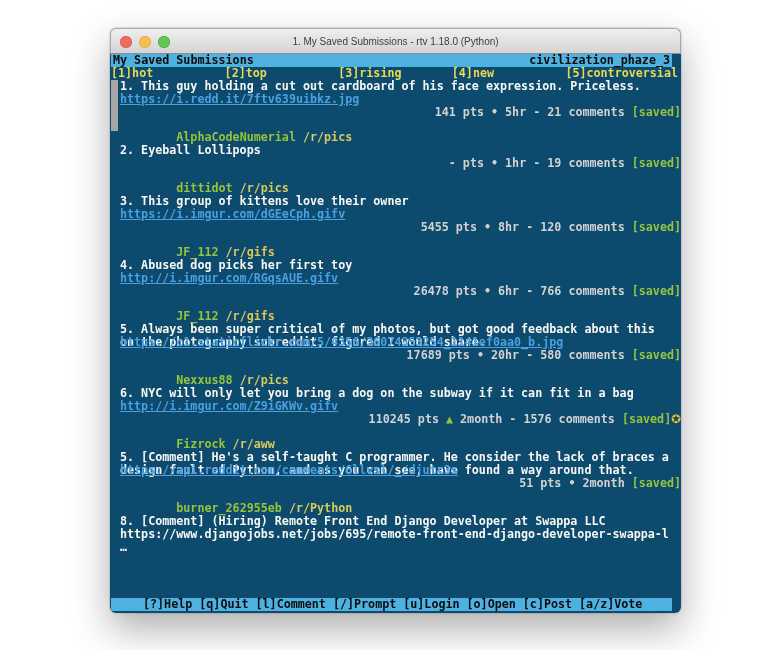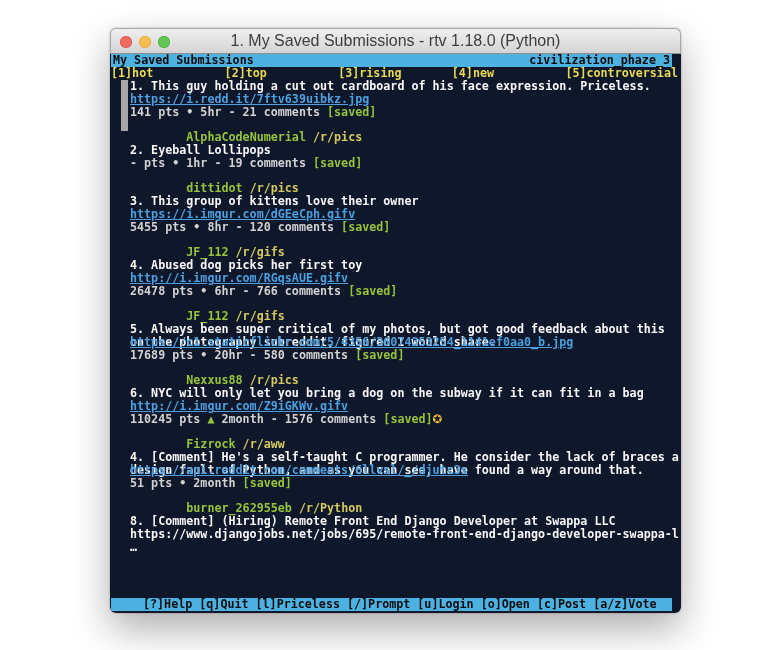--- a/index.html
+++ b/index.html
@@ -10,57 +10,57 @@
     position:absolute; left:110px; top:28px; width:571px; height:585px;
     border-radius:6px;
     box-shadow:0 16px 38px rgba(0,0,0,.32), 0 0 2px rgba(0,0,0,.35);
   }
   .titlebar {
     height:26px; border-radius:6px 6px 0 0;
     background:linear-gradient(#efefef,#d4d4d4);
     border:1px solid #a9a9a9; border-bottom-color:#8f8f8f;
     position:relative; display:flex; align-items:center; justify-content:center;
   }
-  .win-title { font-family:"Liberation Sans", sans-serif; font-size:16px; color:#3d3d3d; }
+  .win-title { font-family:"Liberation Sans", sans-serif; font-size:10px; color:#3d3d3d; }
   .traffic { position:absolute; left:9px; top:7px; display:flex; gap:7px; }
   .light { width:12px; height:12px; border-radius:50%; }
   .light-red    { background:#ed6b5f; box-shadow:inset 0 0 0 .5px #d2544a; }
   .light-yellow { background:#f5be4e; box-shadow:inset 0 0 0 .5px #d9a03c; }
   .light-green  { background:#62c554; box-shadow:inset 0 0 0 .5px #4aa73e; }
 
   .terminal {
-    height:559px; background:#0f172a; border-radius:0 0 6px 6px;
+    height:559px; background:#0c4a6e; border-radius:0 0 6px 6px;
     padding:0 0 2px 1px; overflow:hidden;
     display:flex; flex-direction:column;
     font-size:11.7px; font-weight:bold; line-height:12.8px;
   }
   .bar {
     flex:none; width:561px; height:13px; line-height:13px;
     background:#4db2e2; color:#0b0b0b; padding:0 2px;
     display:flex; white-space:pre;
   }
   .bar-header { justify-content:space-between; }
   .bar-footer { justify-content:flex-start;padding-left:32px; }
   .bar-footer .f-item { margin-right:7px; }
 
   .tab-bar { flex:none; width:568px; height:13px; display:flex; color:#e8da52; white-space:pre;justify-content:space-between; }
   .tab { width:20%; overflow:visible; }
 
   .subs { flex:1 1 auto; overflow:hidden; }
-  .submission { display:flex; margin-bottom:12.8px;padding-left:10px; }
+  .submission { display:flex; margin-bottom:12.8px; }
   .submission:last-child { margin-bottom:0; }
   .gutter { flex:none; width:9px; }
   .cursor { display:none; width:7px; height:100%; background:#a6a6a6; }
   .submission.selected .cursor { display:block; }
   .lines { flex:1 1 auto; min-width:0; }
   .lines > div, .s-title > div { height:12.8px; white-space:pre; }
 
   .s-title { color:#f8f8f8; }
   .s-url   { color:#4aa0e0; text-decoration:underline; }
-  .s-stats { color:#d2d2d2; }
+  .s-stats { color:#d2d2d2;text-align:right; }
   .seg-fg    { color:#d2d2d2; }
   .seg-green { color:#96c43a; }
   .seg-gold  { color:#e9bd32; font-family:"DejaVu Sans","DejaVu Sans Mono",sans-serif; }
   .author    { color:#96c43a; }
   .subreddit { color:#d6c95e; }
 </style>
 </head>
 <body>
 
 <div class="window">
@@ -163,35 +163,35 @@
         <span class="author">Fizrock</span><span> </span><span class="subreddit">/r/aww</span>
       </div>
     </div>
   </div>
 
   <div class="submission">
     <div class="gutter">
       
     </div>
     <div class="lines">
-      <div class="s-title"><div>4. [Comment] He's a self-taught C programmer. He consider the lack of braces a</div><div>design fault of Python, and as you can see, have found a way around that.</div></div>
+      <div class="s-title"><div>5. [Comment] He's a self-taught C programmer. He consider the lack of braces a</div><div>design fault of Python, and as you can see, have found a way around that.</div></div>
       <div class="s-url">https://api.reddit.com/comments/6llvsl/_/djutc3s</div>
       <div class="s-stats"><span class="seg-fg">51 pts • 2month </span><span class="seg-green">[saved]</span></div>
       <div class="s-author-line">
         <span class="author">burner_262955eb</span><span> </span><span class="subreddit">/r/Python</span>
       </div>
     </div>
   </div>
 
   <div class="submission">
     <div class="gutter">
       
     </div>
     <div class="lines">
       <div class="s-title"><div>8. [Comment] (Hiring) Remote Front End Django Developer at Swappa LLC</div><div>https://www.djangojobs.net/jobs/695/remote-front-end-django-developer-swappa-l</div><div>…</div></div>
 
     </div>
   </div>
 </div>
 
-    <div class="bar bar-footer"><span class="f-item">[?]Help</span><span class="f-item">[q]Quit</span><span class="f-item">[l]Priceless</span><span class="f-item">[/]Prompt</span><span class="f-item">[u]Login</span><span class="f-item">[o]Open</span><span class="f-item">[c]Post</span><span class="f-item">[a/z]Vote</span></div>
+    <div class="bar bar-footer"><span class="f-item">[?]Help</span><span class="f-item">[q]Quit</span><span class="f-item">[l]Comment</span><span class="f-item">[/]Prompt</span><span class="f-item">[u]Login</span><span class="f-item">[o]Open</span><span class="f-item">[c]Post</span><span class="f-item">[a/z]Vote</span></div>
   </div>
 </div>
 
 </body></html>

